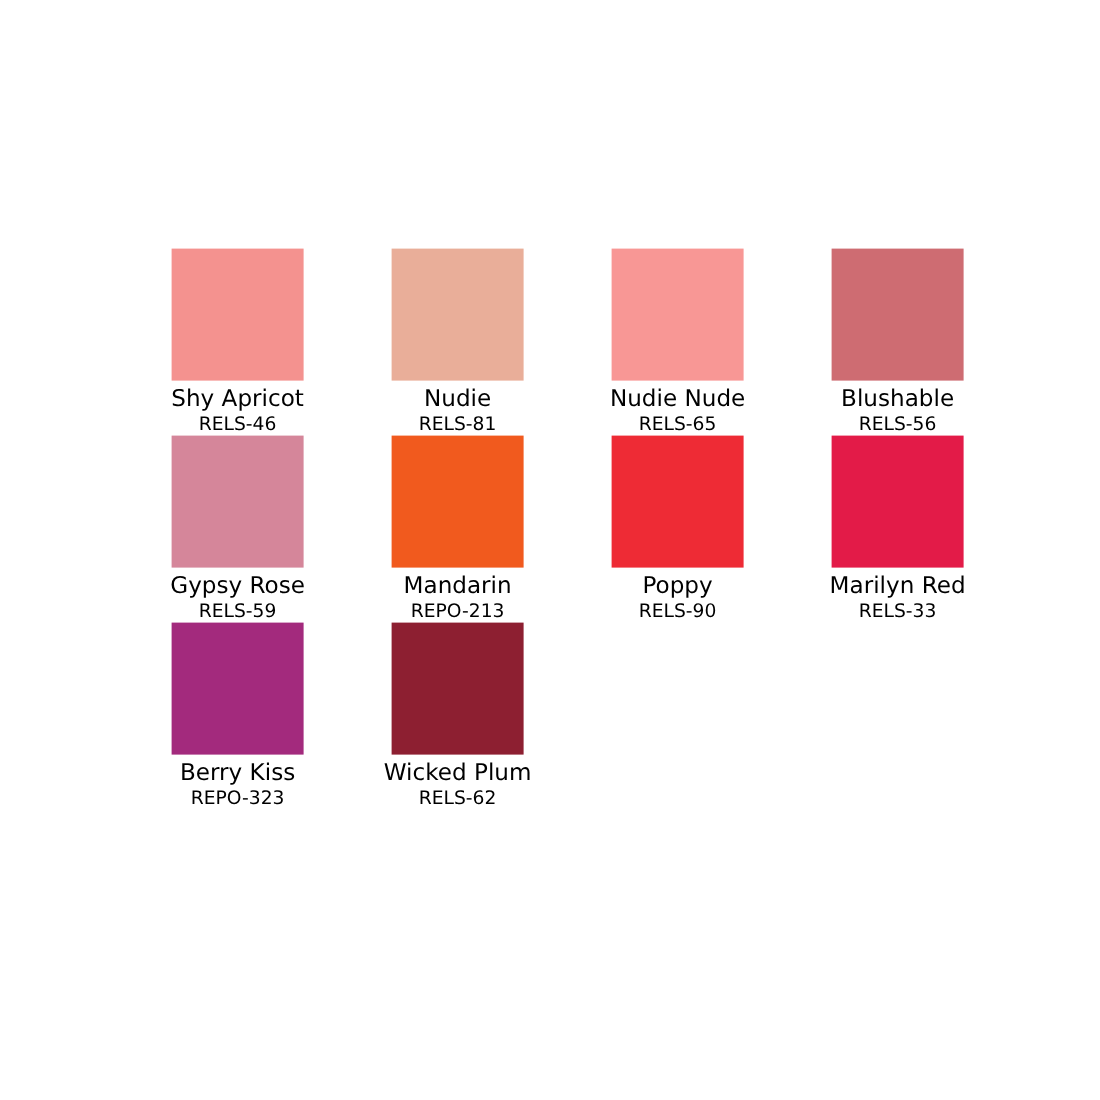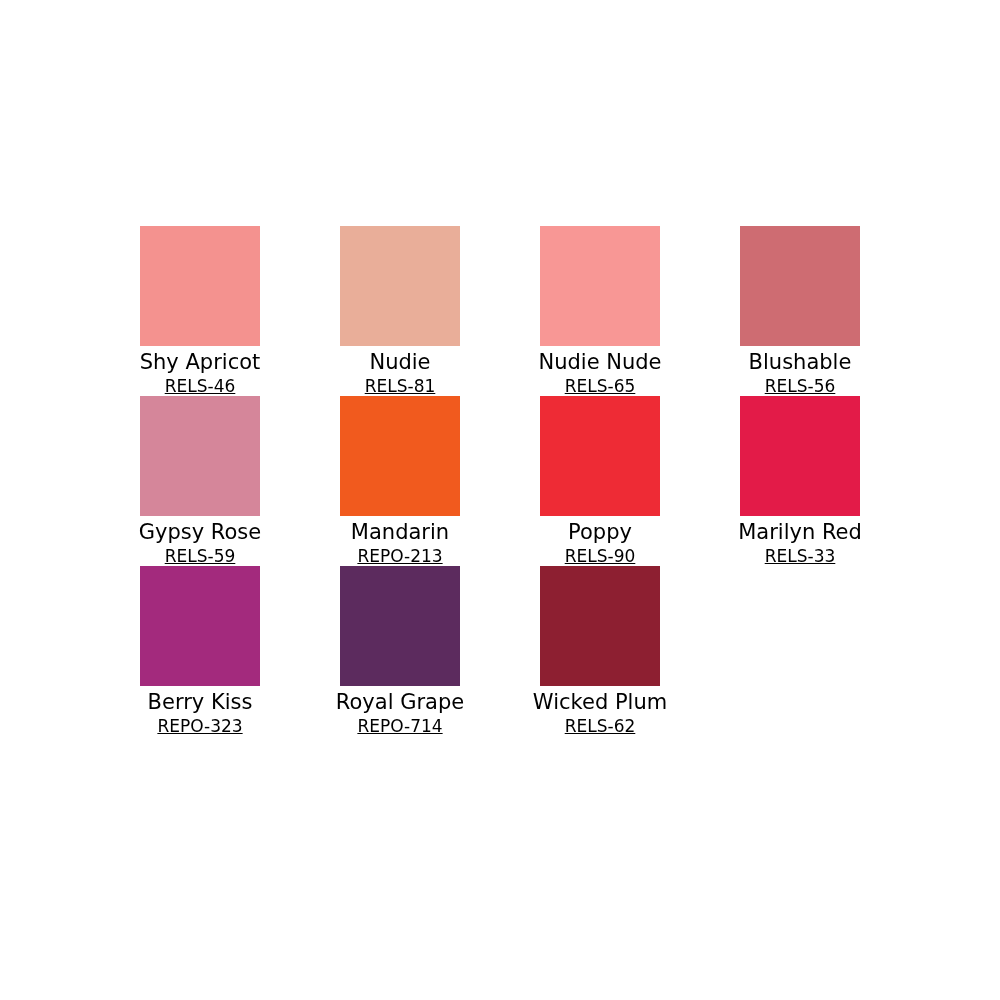--- a/index.html
+++ b/index.html
@@ -10,21 +10,21 @@
   }
   body {
     width: 1000px;
     height: 1000px;
     font-family: "DejaVu Sans", sans-serif;
     color: #000000;
     overflow: hidden;
   }
   #palette-grid {
     position: absolute;
-    left: 140px;
+    left: 156px;
     top: 226px;
     width: 720px;
     display: grid;
     grid-template-columns: repeat(4, 120px);
     column-gap: 80px;
     row-gap: 0px;
   }
   .swatch-cell {
     width: 120px;
     display: flex;
@@ -44,21 +44,20 @@
     text-align: center;
     color: #000000;
   }
   .swatch-code {
     font-size: 17px;
     line-height: 20px;
     margin-top: 1px;
     white-space: nowrap;
     text-align: center;
     color: #000000;
-    text-decoration: underline;
   }
 </style>
 </head>
 <body style="background-color: rgb(255, 255, 255);">
 
 <div id="palette-grid">
     <div class="swatch-cell">
       <div class="swatch-chip" style="background-color: rgb(244, 146, 143);"></div>
       <div class="swatch-name">Shy Apricot</div>
       <div class="swatch-code">RELS-46</div>
@@ -97,22 +96,17 @@
       <div class="swatch-chip" style="background-color: rgb(227, 27, 72);"></div>
       <div class="swatch-name">Marilyn Red</div>
       <div class="swatch-code">RELS-33</div>
     </div>
     <div class="swatch-cell">
       <div class="swatch-chip" style="background-color: rgb(163, 42, 125);"></div>
       <div class="swatch-name">Berry Kiss</div>
       <div class="swatch-code">REPO-323</div>
     </div>
     <div class="swatch-cell">
-      <div class="swatch-chip" style="background-color: rgb(92, 43, 94);"></div>
-      <div class="swatch-name">Royal Grape</div>
-      <div class="swatch-code">REPO-714</div>
-    </div>
-    <div class="swatch-cell">
       <div class="swatch-chip" style="background-color: rgb(141, 31, 49);"></div>
       <div class="swatch-name">Wicked Plum</div>
       <div class="swatch-code">RELS-62</div>
     </div>
   </div>
 
 </body></html>

